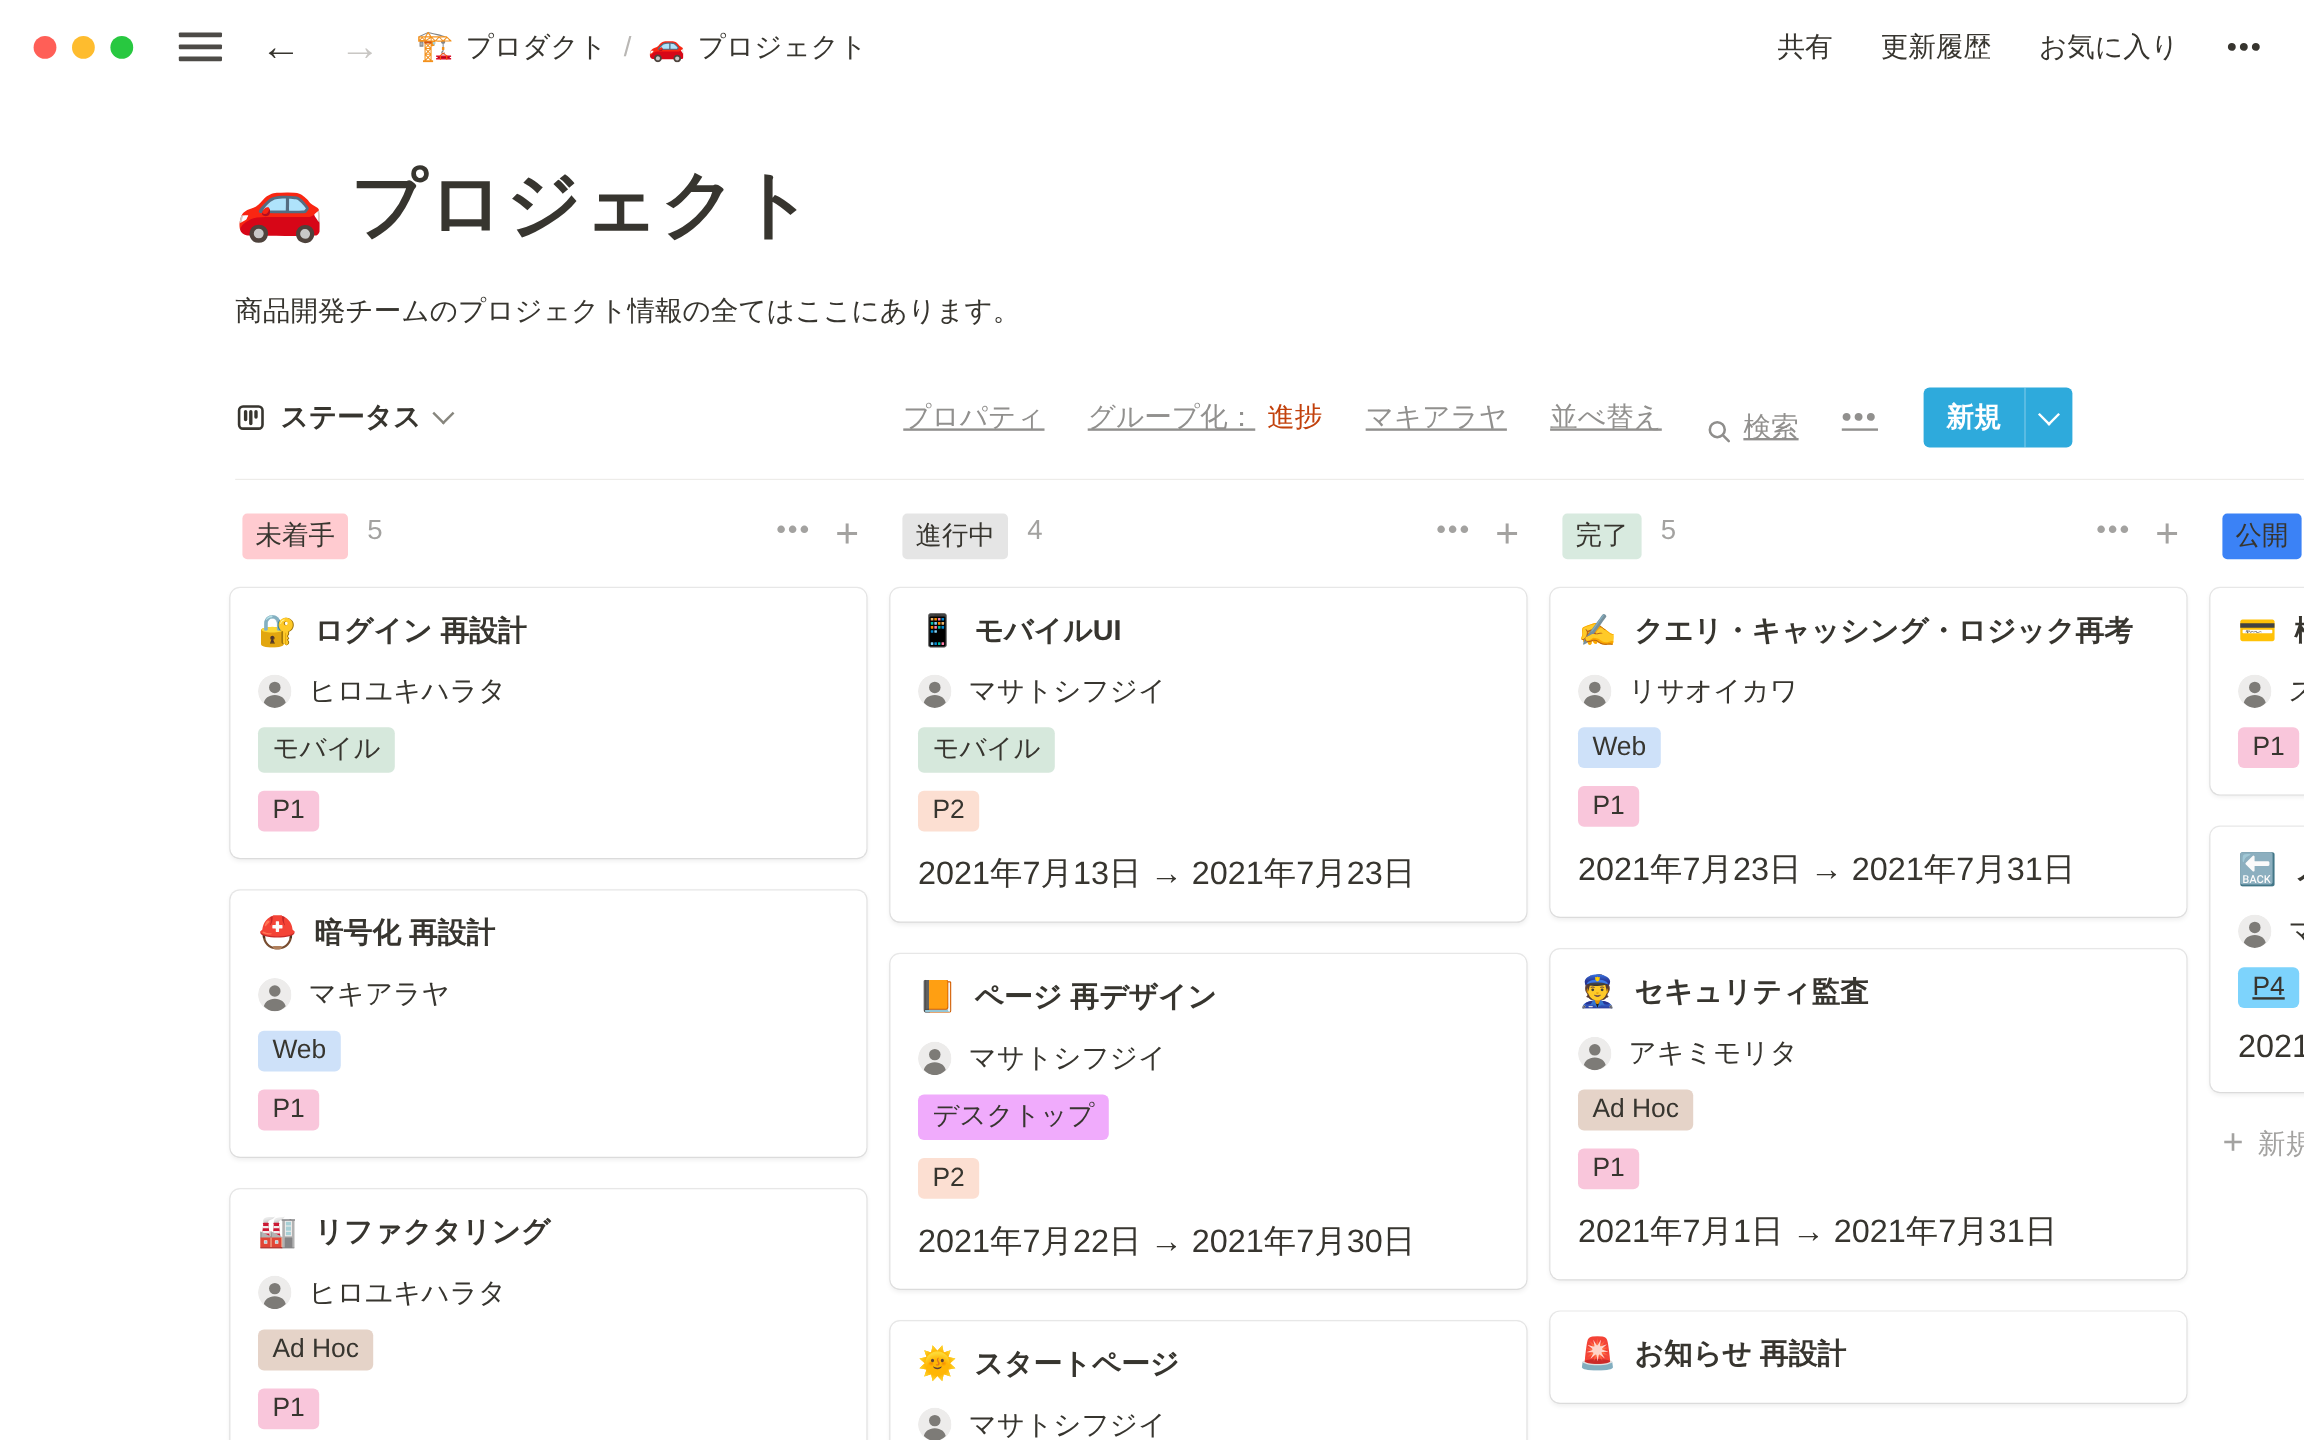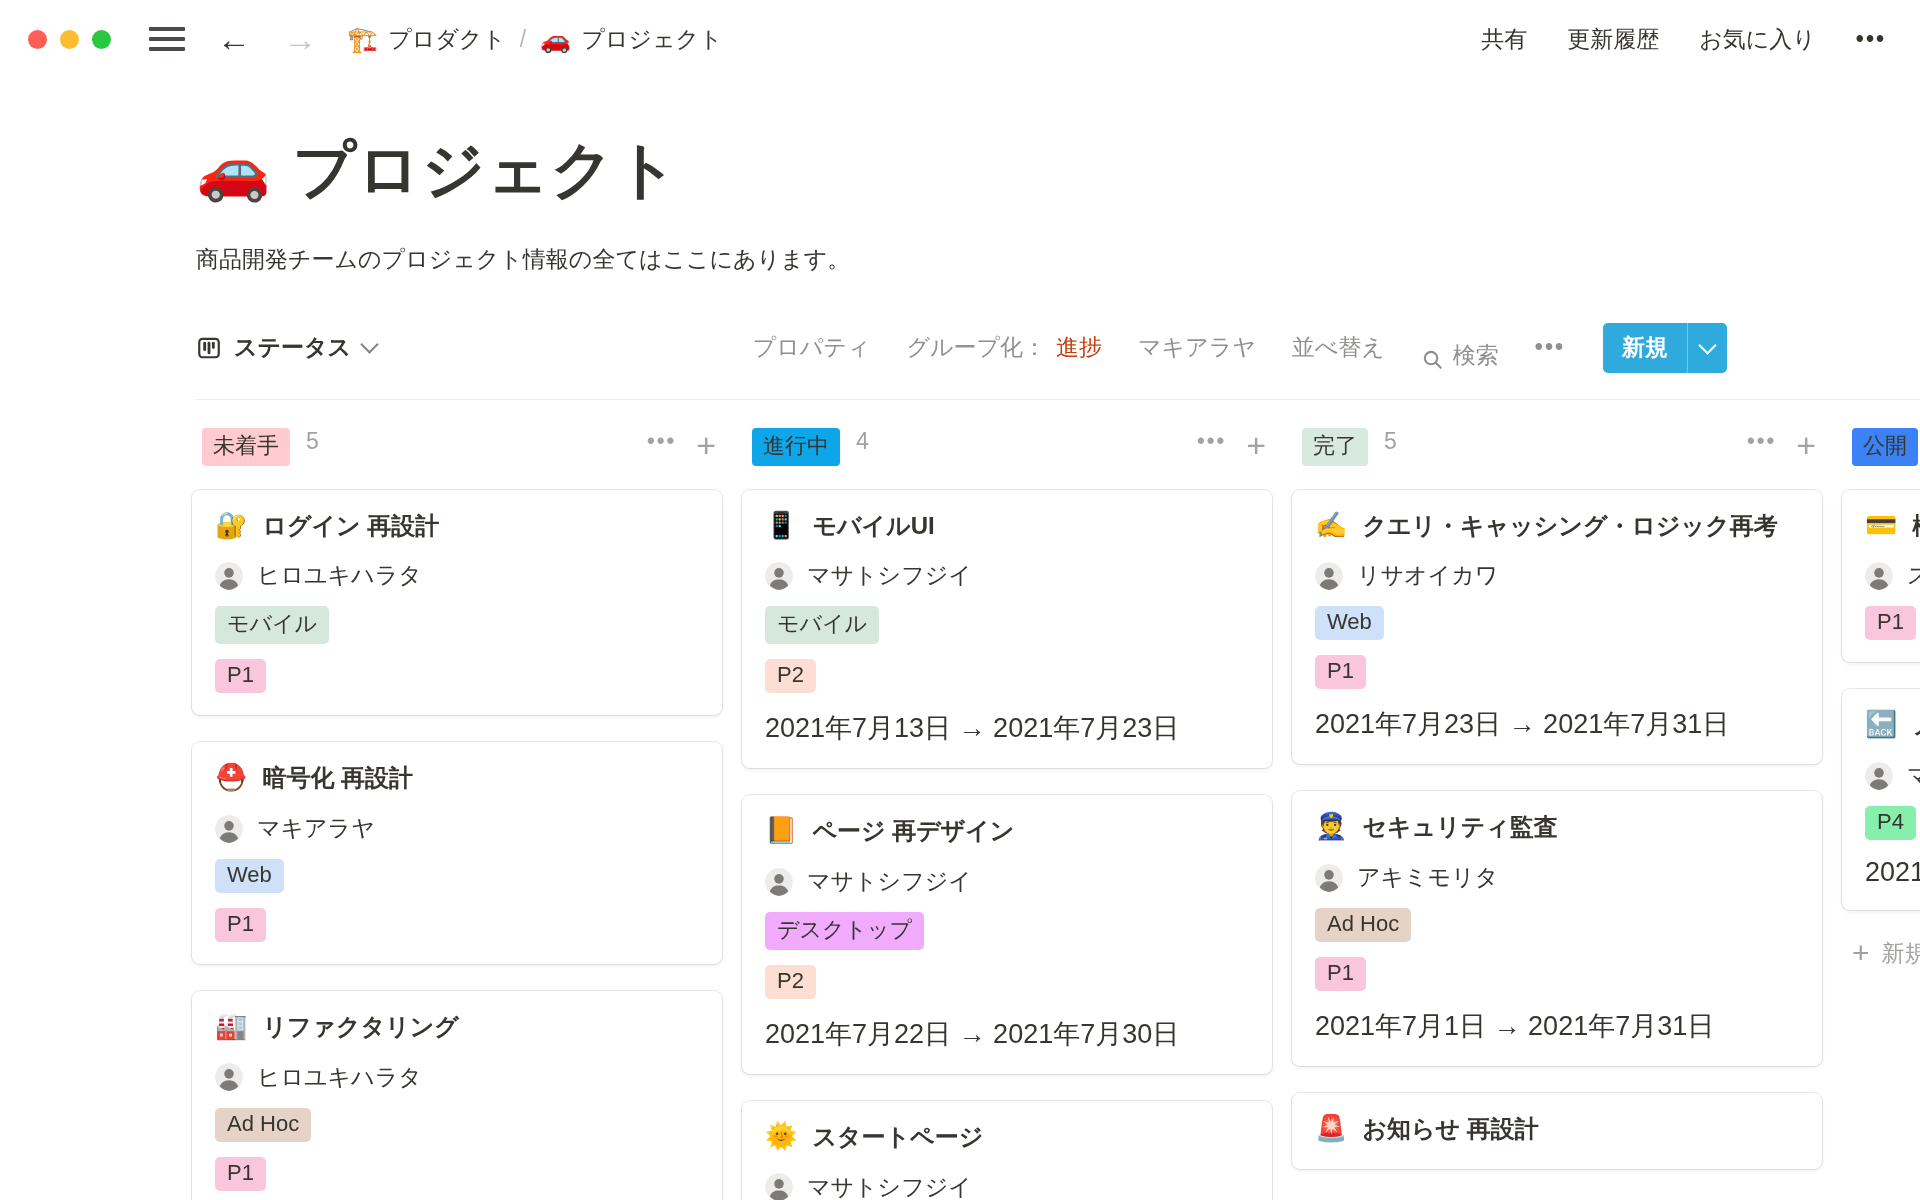--- a/index.html
+++ b/index.html
@@ -31,21 +31,21 @@
   .title-row{display:flex;align-items:center;gap:22px;}
   .page-emoji{font-size:60px;line-height:1;}
   .page-title{font-size:62px;font-weight:700;letter-spacing:1px;}
   .page-desc{margin-top:30px;font-size:23px;line-height:1.5;}
   
   .toolbar{margin:46px 193px 0 196px;display:flex;align-items:center;}
   .view-select{display:flex;align-items:center;gap:12px;cursor:pointer;}
   .view-label{font-size:23px;font-weight:700;}
   .chev{width:11px;height:11px;border-right:2.5px solid #87867E;border-bottom:2.5px solid #87867E;transform:rotate(45deg);margin-top:-6px;}
   .tb-right{margin-left:auto;display:flex;align-items:center;gap:36px;font-size:23px;}
-  .muted{color:#91908E;cursor:pointer;}
+  .muted{color:#91908E;cursor:pointer;text-decoration:underline;}
   .tb-group{display:flex;align-items:center;gap:10px;}
   .tb-group .dark{color:#c2410c;cursor:pointer;}
   .tb-search{display:flex;align-items:flex-end;gap:9px;margin-top:16px;}
   .new-btn{display:flex;align-items:stretch;background:#2EAADC;border-radius:5px;overflow:hidden;color:#fff;cursor:pointer;margin-left:2px;}
   .new-main{padding:9px 19px 10px;font-size:23px;font-weight:700;}
   .new-div{width:1px;background:rgba(255,255,255,0.35);}
   .new-caret{display:flex;align-items:center;padding:0 13px;}
   .new-caret .chev{border-color:#fff;border-width:2.5px;margin-top:-4px;}
   .rule{border-top:1px solid #EDECE9;margin:26px 0 0 196px;}
   
@@ -206,21 +206,21 @@
               </svg></span>
             <span>ヒロユキハラタ</span>
           </div>
           <div class="tag" style="background: rgb(229, 211, 200);">Ad Hoc</div>
           <div class="tag" style="background: rgb(249, 198, 219);">P1</div>
         </div>
       </div>
     </div>
     <div class="column">
       <div class="col-header">
-        <span class="col-pill" style="background: #0ea5e9;">進行中</span>
+        <span class="col-pill" style="background: #e5e5e5;">進行中</span>
         <span class="col-count">4</span>
         <span class="col-sp"></span>
         <span class="col-more">•••</span>
         <span class="col-add">+</span>
       </div>
       <div class="cards">
         <div class="card">
           <div class="card-title-row">
             <span class="card-icon">📱</span>
             <span class="card-title">モバイルUI</span>
@@ -348,21 +348,21 @@
             <span class="card-title">ノ</span>
           </div>
           <div class="person-row">
             <span class="avatar"><svg viewBox="0 0 24 24" width="28" height="28">
                 <circle cx="12" cy="12" r="12" fill="#EDECEB"></circle>
                 <circle cx="12" cy="9.3" r="4.1" fill="#7D7B77"></circle>
                 <path d="M12 14.8c-4.5 0-7.2 2.7-7.8 5.4A12 12 0 0 0 12 24a12 12 0 0 0 7.8-3.8c-.6-2.7-3.3-5.4-7.8-5.4z" fill="#7D7B77"></path>
               </svg></span>
             <span>マ</span>
           </div>
-          <div class="tag" style="background: #86efac;">P4</div>
+          <div class="tag" style="background: #7dd3fc; text-decoration: underline;">P4</div>
           <div class="card-date">2021</div>
         </div>
       </div>
       <div class="add-new">
         <span class="plus">+</span>
         <span>新規</span>
       </div>
     </div>
   </div>
 

